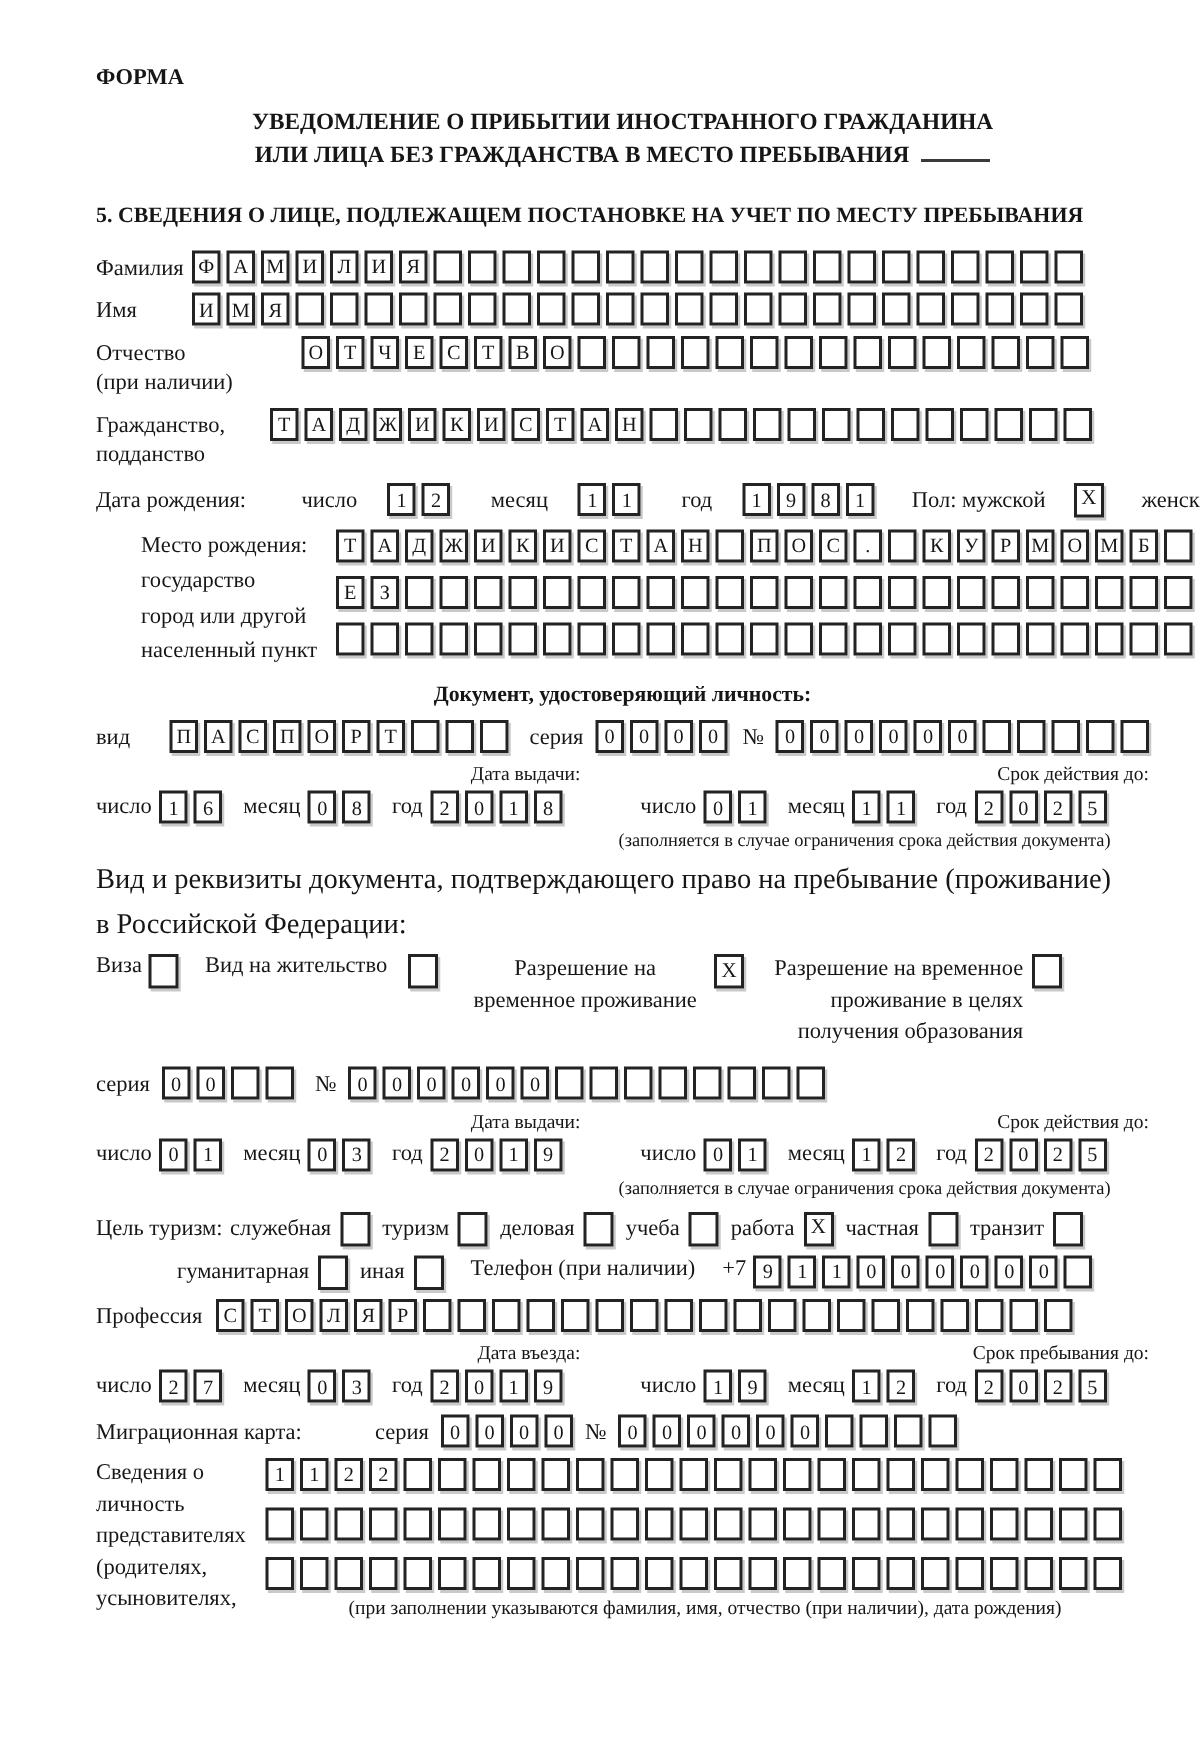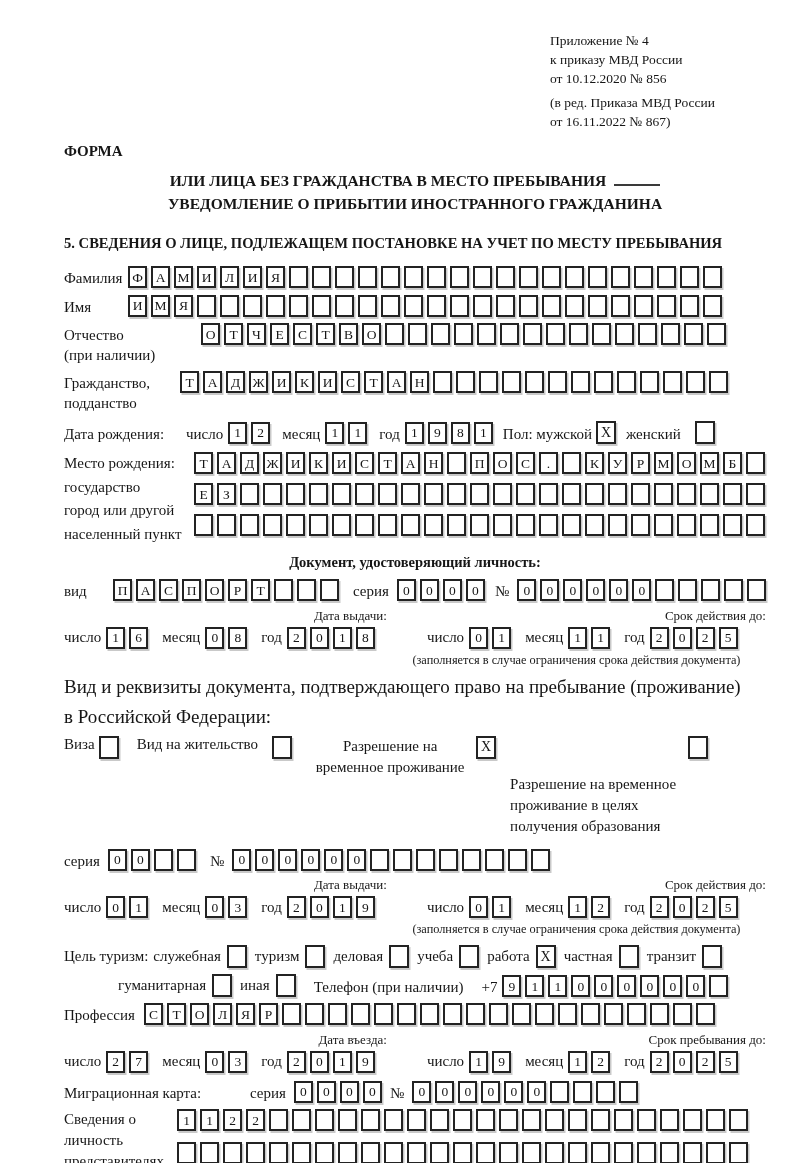--- a/index.html
+++ b/index.html
@@ -51,49 +51,40 @@
   .dg-line { display:flex; align-items:center; }
   .dg-line .dl { margin-right:5px; }
   .dg-line .cells { margin-right:10px; }
   .dg-note { font-size:12.3px; margin-top:4px; text-align:center; white-space:nowrap; }
 
   .res-line { font-size:19px; margin-bottom:8px; }
   .opts { display:flex; align-items:flex-start; margin:2px 0 12px; font-size:15px; }
   .opt { display:flex; align-items:flex-start; }
   .opt .checkbox { margin-top:0; }
   .optw3 { width:160px; text-align:center; line-height:1.4; }
-  .optw4 { width:172px; text-align:left; line-height:1.4;margin-top:38px; }
+  .optw4 { width:172px; text-align:right; line-height:1.4; }
 
   .pp { display:inline-flex; align-items:center; }
   .pp .checkbox { margin-left:6px; }
   .purpose2 { margin-left:54px; }
 
   .rep-label div { line-height:21px; }
   .rep-note { font-size:13px; margin-top:2px; text-align:center; width:586px; }
 </style>
 </head>
 <body>
 
 <div class="page">
 
-  <div class="hdr">
-    <div>Приложение № 4</div>
-    <div>к приказу МВД России</div>
-    <div>от 10.12.2020 № 856</div>
-    <div class="hdr-red">
-      <div>(в ред. Приказа МВД России</div>
-      <div>от 16.11.2022 № 867)</div>
-    </div>
-  </div>
 
   <div class="forma">ФОРМА</div>
 
   <div class="title">
+    <div>УВЕДОМЛЕНИЕ О ПРИБЫТИИ ИНОСТРАННОГО ГРАЖДАНИНА</div>
     <div><span>ИЛИ ЛИЦА БЕЗ ГРАЖДАНСТВА В МЕСТО ПРЕБЫВАНИЯ</span><span class="blank"></span></div>
-    <div>УВЕДОМЛЕНИЕ О ПРИБЫТИИ ИНОСТРАННОГО ГРАЖДАНИНА</div>
   </div>
 
   <div class="sec-head">5. СВЕДЕНИЯ О ЛИЦЕ, ПОДЛЕЖАЩЕМ ПОСТАНОВКЕ НА УЧЕТ ПО МЕСТУ ПРЕБЫВАНИЯ</div>
 
   <div class="frow">
     <span class="lbl w64">Фамилия</span>
     <span class="cells">
         <span class="cell">Ф</span>
         <span class="cell">А</span>
         <span class="cell">М</span>
@@ -213,21 +204,21 @@
         <span class="cell"></span>
         <span class="cell"></span>
         <span class="cell"></span>
         <span class="cell"></span>
         <span class="cell"></span>
         <span class="cell"></span>
         <span class="cell"></span>
       </span>
   </div>
 
-  <div class="frow" style="align-items:center;margin-top:8px;">
+  <div class="frow" style="align-items:center;margin-top:8px;gap:15px;">
     <span class="lbl w118">Дата рождения:</span>
     <span class="lbl mr5">число</span>
     <span class="cells">
         <span class="cell">1</span>
         <span class="cell">2</span>
       </span>
     <span class="lbl ml8 mr5">месяц</span>
     <span class="cells">
         <span class="cell">1</span>
         <span class="cell">1</span>
@@ -238,21 +229,21 @@
         <span class="cell">9</span>
         <span class="cell">8</span>
         <span class="cell">1</span>
       </span>
     <span class="lbl ml6">Пол: мужской</span>
     <span class="checkbox ml4">X</span>
     <span class="lbl ml10">женский</span>
     <span class="checkbox ml14"></span>
   </div>
 
-  <div class="frow" style="margin-top:8px;">
+  <div class="frow" style="margin-top:8px;margin-left:30px;">
     <div class="lbl w88 bp-label" style="padding-top:0;">
       <div style="white-space:nowrap;">Место рождения:</div>
       <div>государство</div>
       <div style="white-space:nowrap;">город или другой</div>
       <div style="white-space:nowrap;">населенный пункт</div>
     </div>
     <div style="margin-left:42px;">
       <div class="cells mb9">
           <span class="cell">Т</span>
           <span class="cell">А</span>
@@ -544,21 +535,21 @@
       </span>
     <span class="pp mr8">
         <span>частная</span>
         <span class="checkbox"></span>
       </span>
     <span class="pp">
         <span>транзит</span>
         <span class="checkbox"></span>
       </span>
   </div>
-  <div class="frow purpose2" style="align-items:flex-end;">
+  <div class="frow purpose2" style="align-items:flex-start;">
     <span class="pp mr8">
         <span>гуманитарная</span>
         <span class="checkbox"></span>
       </span>
     <span class="pp">
         <span>иная</span>
         <span class="checkbox"></span>
       </span>
     <span class="lbl ml18" style="padding-top:0;">Телефон (при наличии)</span>
     <span class="lbl ml18 mr5" style="padding-top:0;">+7</span>

